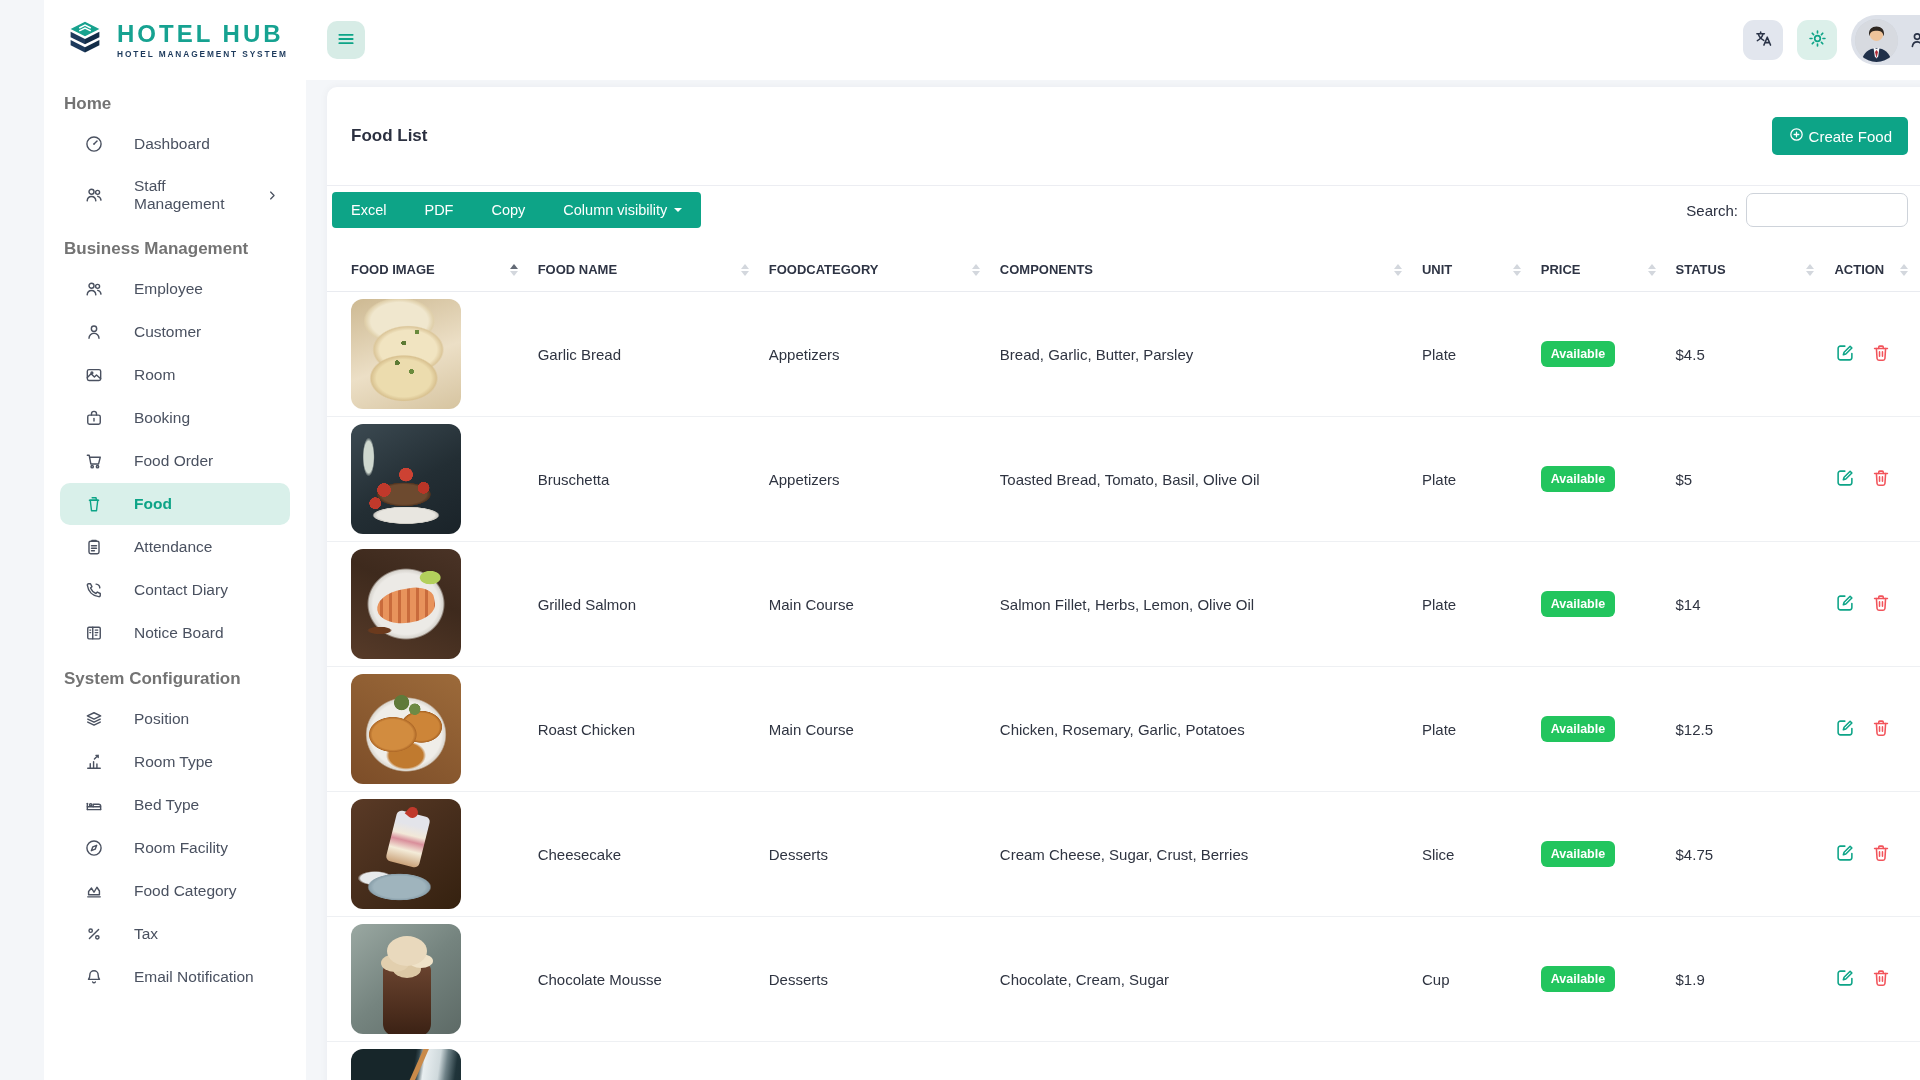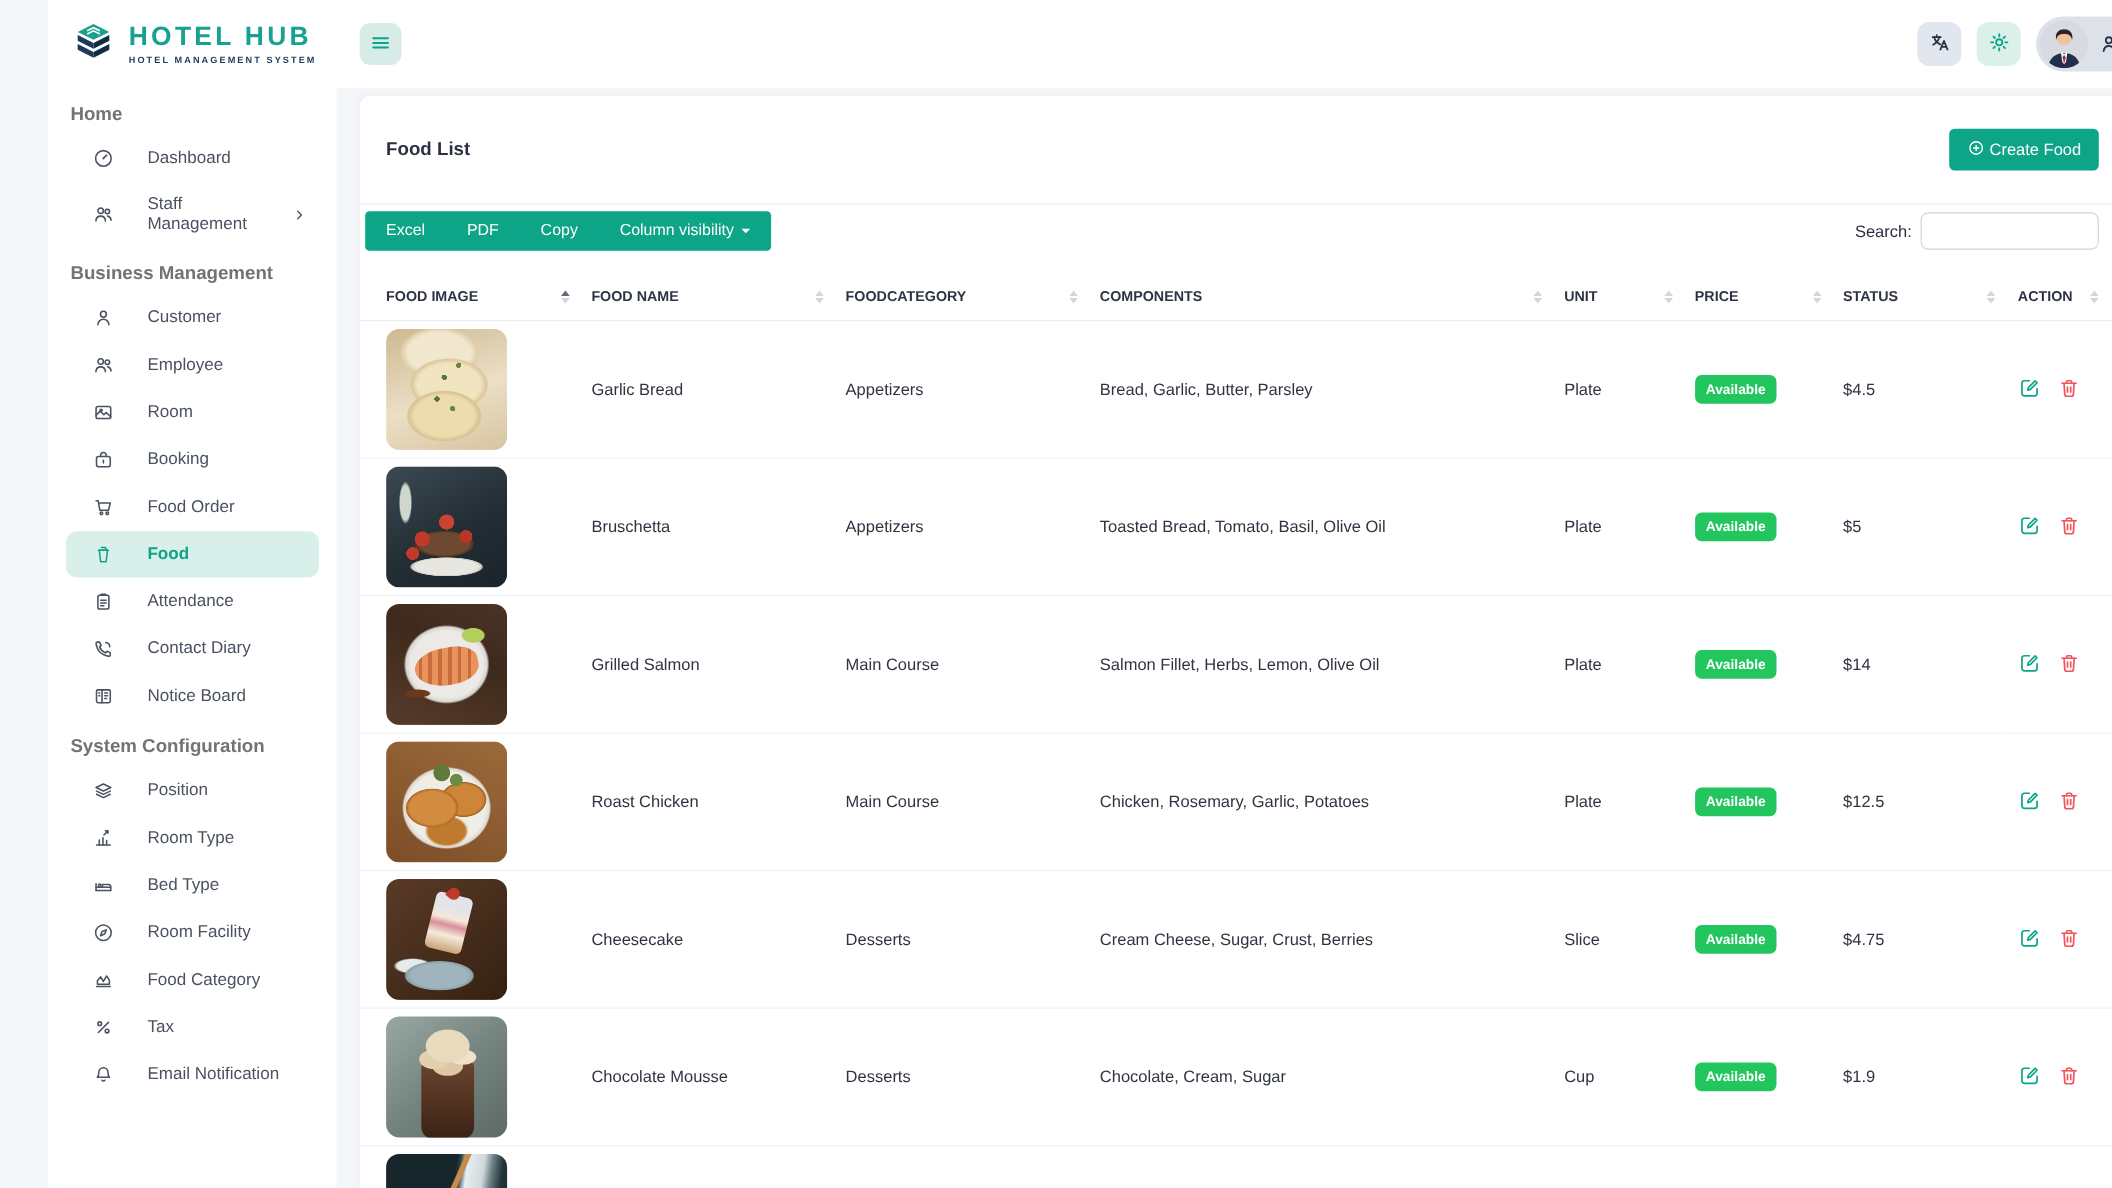--- a/index.html
+++ b/index.html
@@ -200,36 +200,36 @@
                 <path d="M9 6.5l5.5 5.5L9 17.5"></path>
               </svg>
             </span>
           </div>
         </div>
         <div class="nav-section">
           <div class="nav-label">Business Management</div>
           <div class="nav-item">
             <span style="display: flex;">
               <svg viewBox="0 0 24 24" fill="none" stroke="currentColor" stroke-width="1.7" stroke-linecap="round" stroke-linejoin="round">
-                <circle cx="12" cy="8" r="3.2"></circle>
-                <path d="M6 19.5c0-3.3 2.7-6 6-6s6 2.7 6 6"></path>
-              </svg>
-            </span>
-            <span>Customer</span>
-          </div>
-          <div class="nav-item">
-            <span style="display: flex;">
-              <svg viewBox="0 0 24 24" fill="none" stroke="currentColor" stroke-width="1.7" stroke-linecap="round" stroke-linejoin="round">
                 <circle cx="9" cy="8" r="3"></circle>
                 <path d="M3.8 19c.3-3 2.5-5.2 5.2-5.2S13.9 16 14.2 19"></path>
                 <circle cx="16.3" cy="8.8" r="2.4"></circle>
                 <path d="M16.5 13.6c2.1.4 3.6 2.2 3.9 4.6"></path>
               </svg>
             </span>
             <span>Employee</span>
+          </div>
+          <div class="nav-item">
+            <span style="display: flex;">
+              <svg viewBox="0 0 24 24" fill="none" stroke="currentColor" stroke-width="1.7" stroke-linecap="round" stroke-linejoin="round">
+                <circle cx="12" cy="8" r="3.2"></circle>
+                <path d="M6 19.5c0-3.3 2.7-6 6-6s6 2.7 6 6"></path>
+              </svg>
+            </span>
+            <span>Customer</span>
           </div>
           <div class="nav-item">
             <span style="display: flex;">
               <svg viewBox="0 0 24 24" fill="none" stroke="currentColor" stroke-width="1.7" stroke-linecap="round" stroke-linejoin="round">
                 <rect x="4" y="5.5" width="16" height="13" rx="2"></rect>
                 <path d="M4 15l4.5-4.5 4 4 2.5-2.5 5 4.5"></path>
                 <circle cx="9.5" cy="9.5" r="1.1"></circle>
               </svg>
             </span>
             <span>Room</span>

